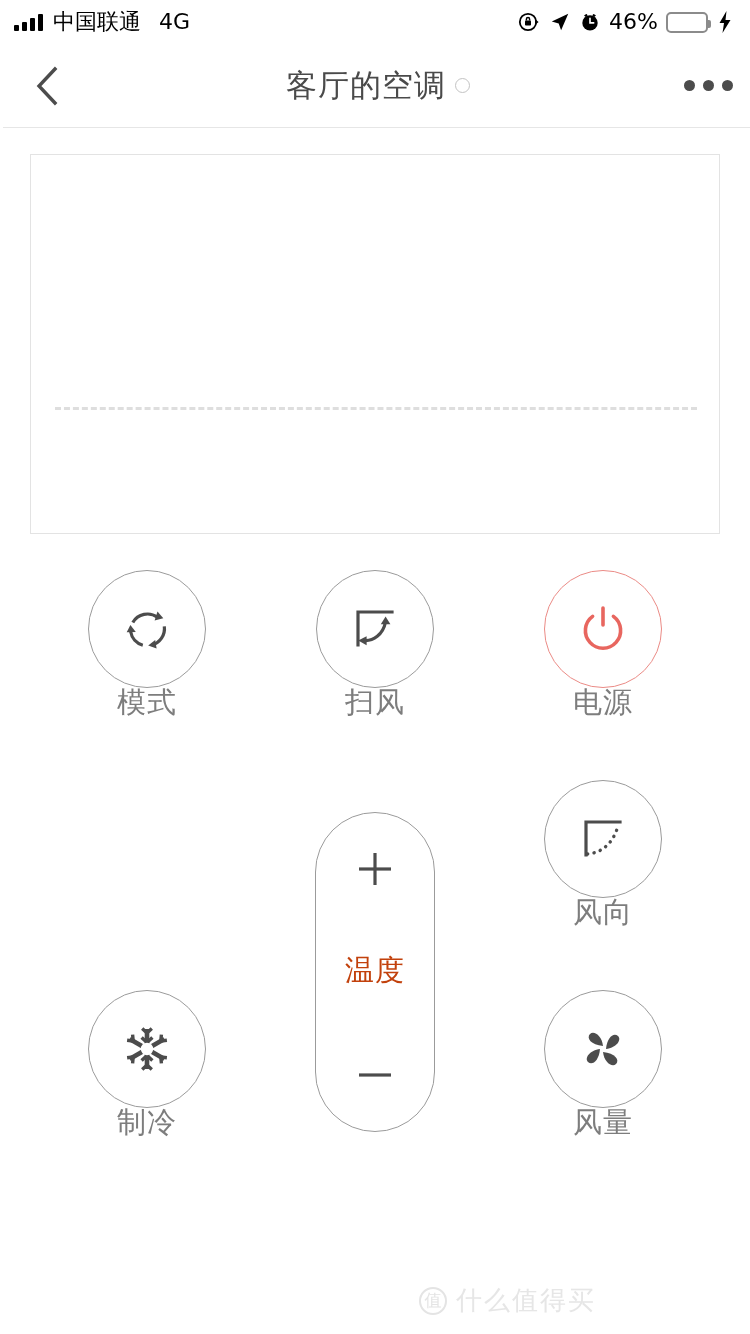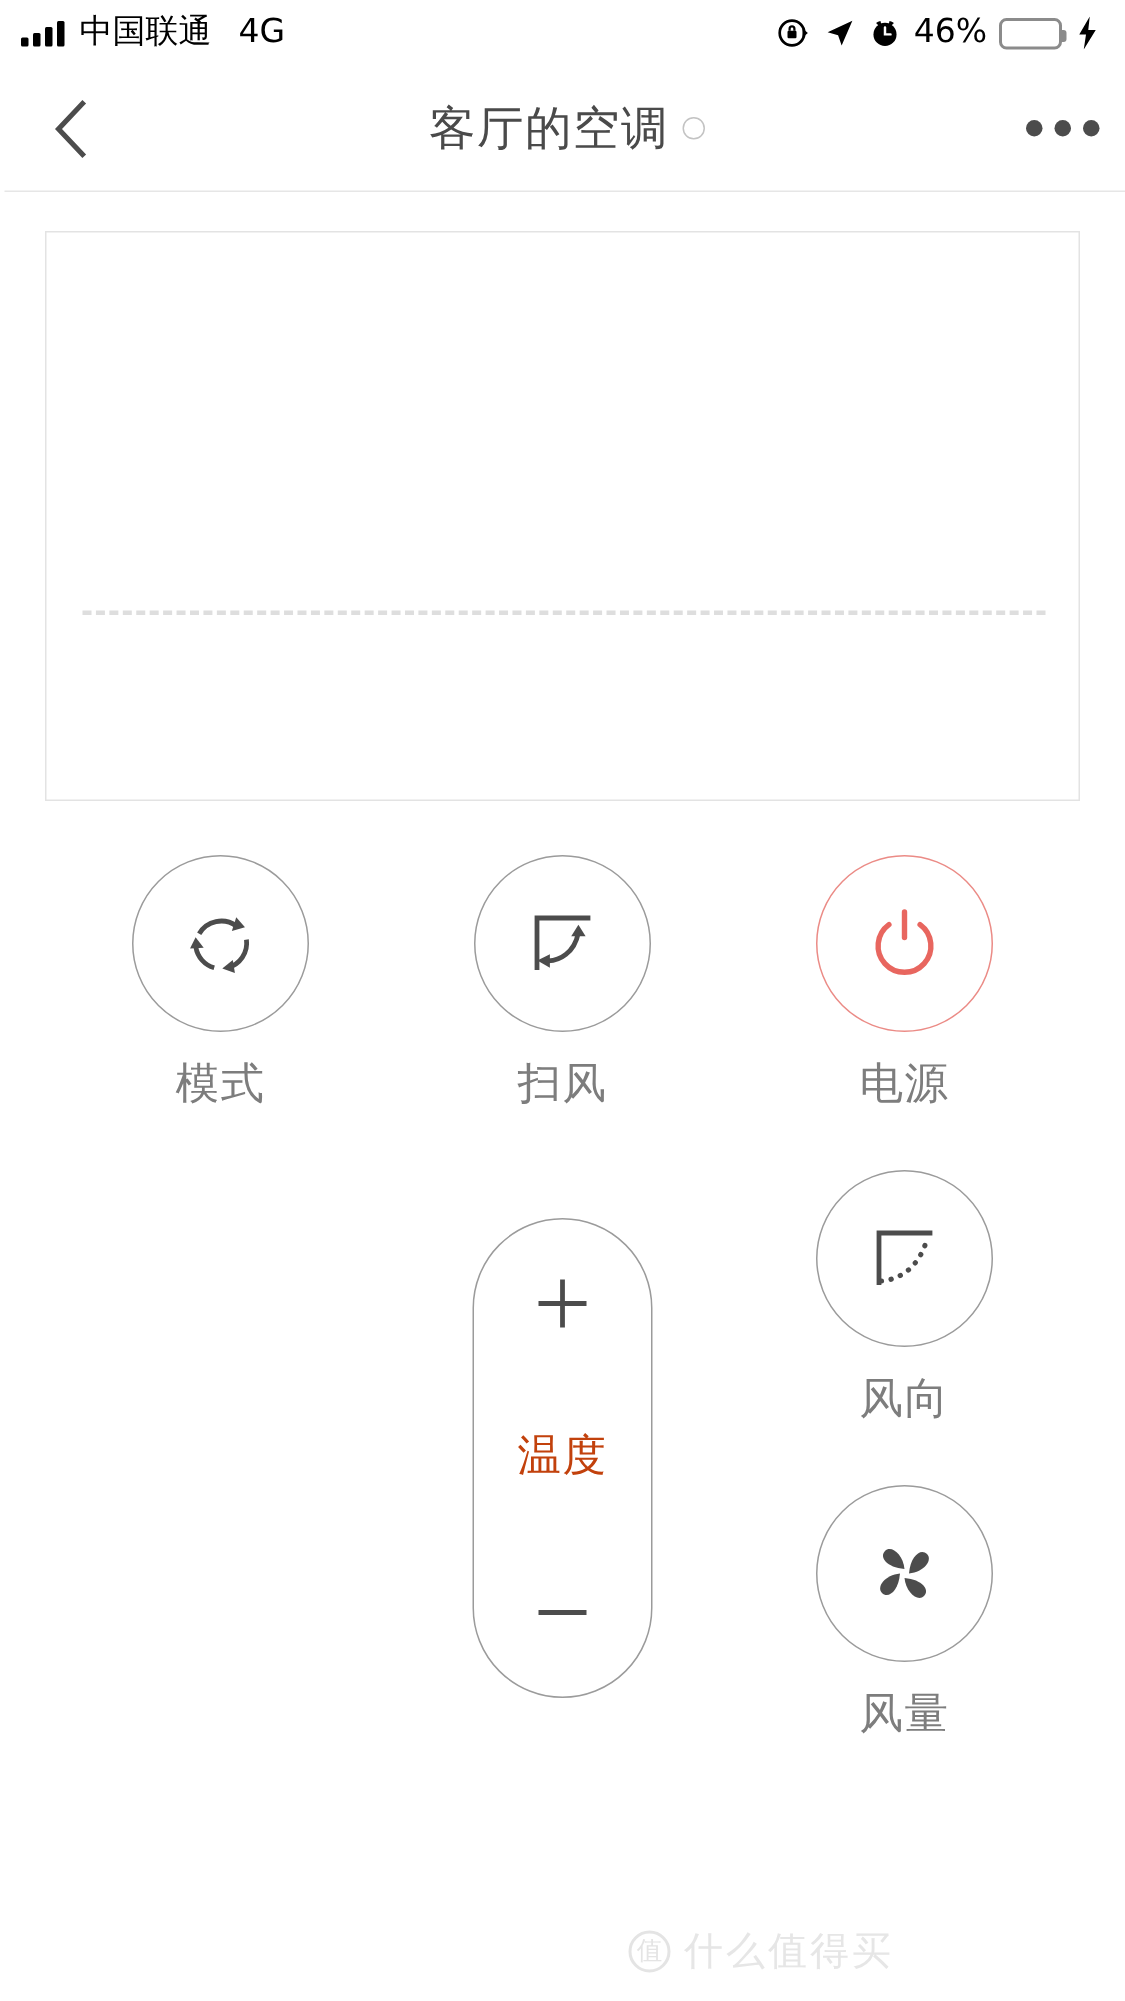--- a/index.html
+++ b/index.html
@@ -79,21 +79,21 @@
   }
   .ctrl-cell { width:118px; display:flex; flex-direction:column; align-items:center; }
   .ctrl-cell.spacer { visibility:hidden; }
   .circle-btn {
     width:118px; height:118px; border-radius:50%;
     border:1px solid #9b9b9b; background:#fff;
     display:flex; align-items:center; justify-content:center;
   }
   .circle-btn.power { border-color:#eb8b86; }
   .ctrl-label {
-    margin-top:20px; font-size:29px; color:#7d7d7d; letter-spacing:1px; line-height:1;
+    font-size:29px; color:#7d7d7d; letter-spacing:1px; line-height:1;
   }
 
   
   .temp-pill {
     position:absolute; left:315px; top:242px; width:120px; height:320px;
     border:1px solid #9b9b9b; border-radius:60px; background:#fff;
     display:flex; flex-direction:column; align-items:center; justify-content:space-between;
     padding:34px 0 34px 0; z-index:3;
   }
   .temp-plus, .temp-minus {
@@ -234,20 +234,43 @@
           <svg width="52" height="52" viewBox="0 0 52 52">
             <path d="M9 42 V9 H43" fill="none" stroke="#4c4c4c" stroke-width="3.2" stroke-linecap="square"></path>
             <path d="M10.5 41 C24 40 36 31 41 13" fill="none" stroke="#4c4c4c" stroke-width="3.4" stroke-linecap="round" stroke-dasharray="0.2 6.4"></path>
           </svg>
         </div>
         <div class="ctrl-label">风向</div>
       </div>
     </div>
 
     <div class="ctrl-row">
+      <div class="ctrl-cell">
+        <div class="circle-btn">
+          <svg width="54" height="54" viewBox="0 0 54 54">
+            <g stroke="#4c4c4c" stroke-width="4.6" stroke-linecap="butt" fill="none">
+              <line x1="27" y1="7" x2="27" y2="47"></line>
+              <line x1="9.7" y1="17" x2="44.3" y2="37"></line>
+              <line x1="9.7" y1="37" x2="44.3" y2="17"></line>
+            </g>
+            <g stroke="#4c4c4c" stroke-width="3.4" stroke-linecap="butt" fill="none">
+              <path d="M27 11 L22.2 6.6 M27 11 L31.8 6.6"></path>
+              <path d="M27 43 L22.2 47.4 M27 43 L31.8 47.4"></path>
+              <path d="M13.2 19 L7.1 18.3 M13.2 19 L12.6 12.6"></path>
+              <path d="M40.8 35 L46.9 35.7 M40.8 35 L41.4 41.4"></path>
+              <path d="M13.2 35 L7.1 35.7 M13.2 35 L12.6 41.4"></path>
+              <path d="M40.8 19 L46.9 18.3 M40.8 19 L41.4 12.6"></path>
+              <path d="M27 20.5 L21.6 15.6 M27 20.5 L32.4 15.6"></path>
+              <path d="M27 33.5 L21.6 38.4 M27 33.5 L32.4 38.4"></path>
+            </g>
+            <circle cx="27" cy="27" r="6.2" fill="#ffffff"></circle>
+          </svg>
+        </div>
+        <div class="ctrl-label">制冷</div>
+      </div>
 
       <div class="ctrl-cell spacer"></div>
 
       <div class="ctrl-cell">
         <div class="circle-btn">
           <svg width="50" height="50" viewBox="0 0 50 50">
             <g fill="#4c4c4c">
               <path d="M25 22 C24 12 16 6 12 10 C8 14 13 21 25 22 Z"></path>
               <path d="M28 25 C38 24 44 16 40 12 C36 8 29 13 28 25 Z"></path>
               <path d="M25 28 C26 38 34 44 38 40 C42 36 37 29 25 28 Z"></path>

